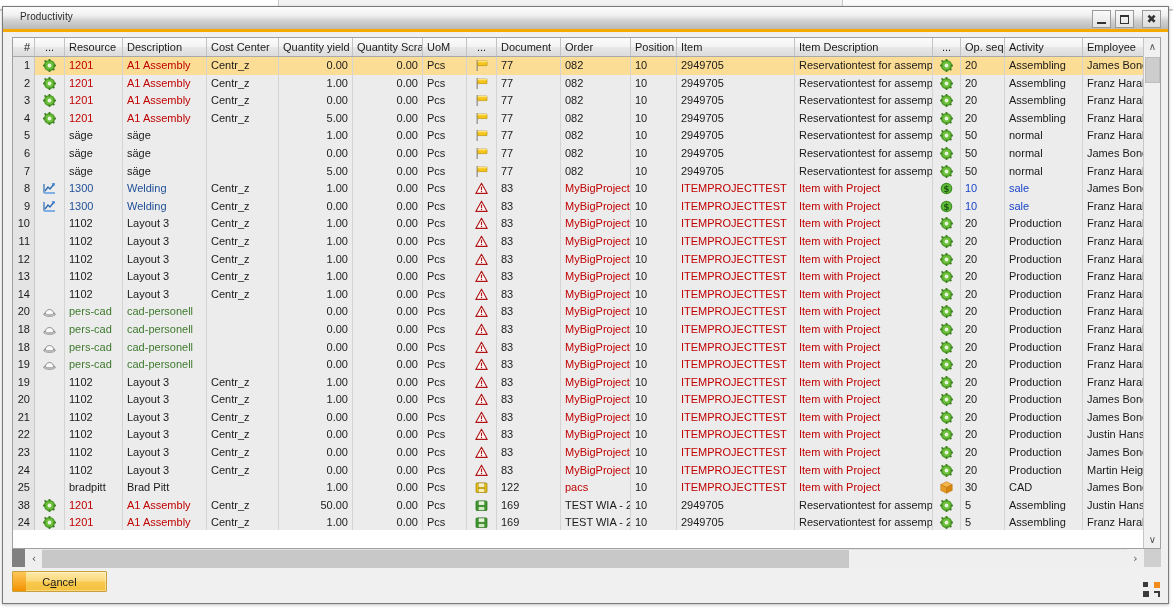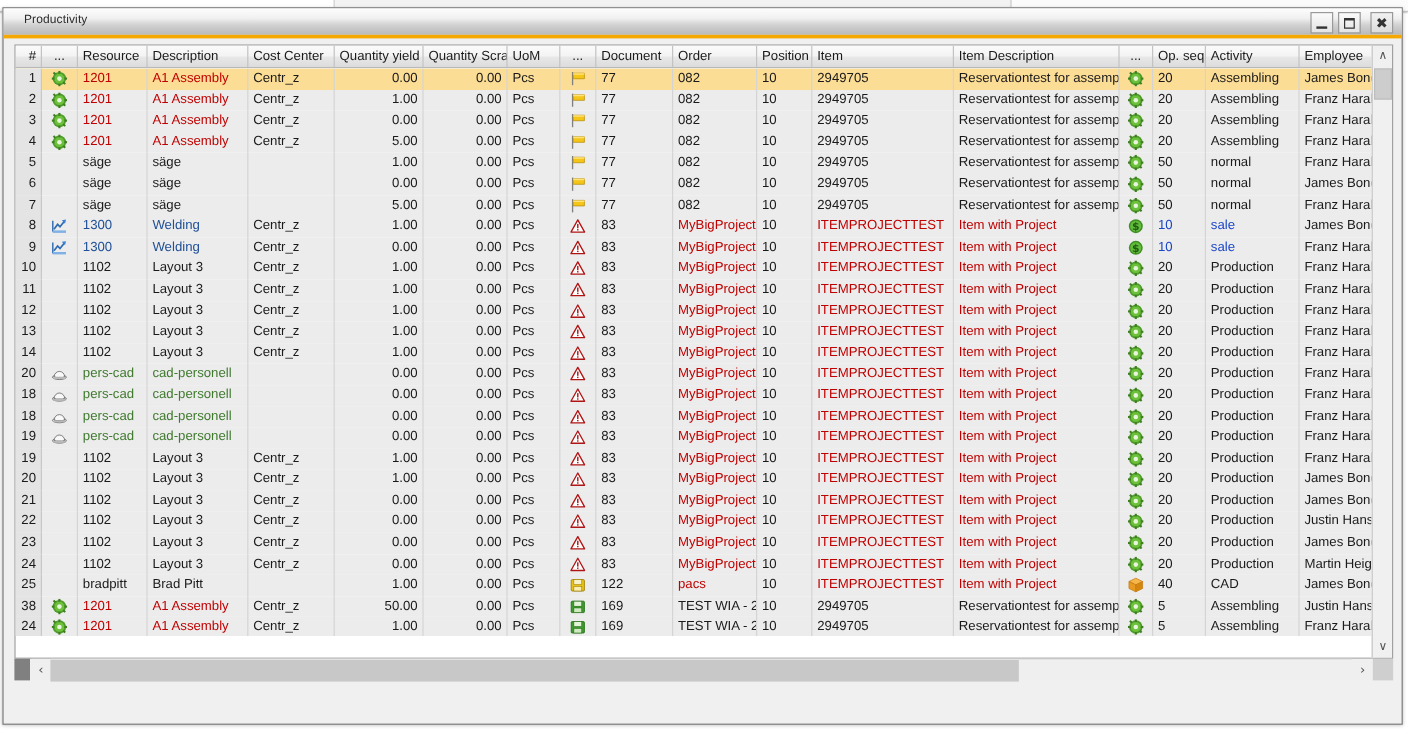--- a/index.html
+++ b/index.html
@@ -582,21 +582,21 @@
                 <rect x="9.5" y="9.5" width="2.2" height="1.7" fill="#3f7f22" transform="rotate(45 10.6 10.3)"></rect>
               </svg></span></div><div class="cell" style="width: 44px; color: rgb(26, 26, 26);">20</div><div class="cell" style="width: 78px; color: rgb(26, 26, 26);">Production</div><div class="cell" style="width: 126px; color: rgb(26, 26, 26);">Martin  Heigl</div></div>
         <div class="row alt"><div class="cell num rowno" style="width: 22px; color: rgb(26, 26, 26);">25</div><div class="cell ico" style="width: 30px;"></div><div class="cell" style="width: 58px; color: rgb(26, 26, 26);">bradpitt</div><div class="cell" style="width: 84px; color: rgb(26, 26, 26);">Brad  Pitt</div><div class="cell" style="width: 72px; color: rgb(26, 26, 26);"></div><div class="cell num" style="width: 74px; color: rgb(26, 26, 26);">1.00</div><div class="cell num" style="width: 70px; color: rgb(26, 26, 26);">0.00</div><div class="cell" style="width: 44px; color: rgb(26, 26, 26);">Pcs</div><div class="cell ico" style="width: 30px;"><span class="ico-wrap"><svg width="13" height="13" viewBox="0 0 13 13">
                 <rect x="1" y="2" width="11" height="9.5" rx="0.8" fill="#e8c119" stroke="#9b7d00" stroke-width="0.7"></rect>
                 <rect x="3.2" y="2" width="6.6" height="4.2" fill="#f7f1c8" stroke="#9b7d00" stroke-width="0.5"></rect>
                 <rect x="3.2" y="7.6" width="6.6" height="3.9" fill="#f9edb0" stroke="#9b7d00" stroke-width="0.5"></rect>
               </svg></span></div><div class="cell" style="width: 64px; color: rgb(26, 26, 26);">122</div><div class="cell" style="width: 70px; color: rgb(192, 0, 0);">pacs</div><div class="cell" style="width: 46px; color: rgb(26, 26, 26);">10</div><div class="cell" style="width: 118px; color: rgb(192, 0, 0);">ITEMPROJECTTEST</div><div class="cell" style="width: 138px; color: rgb(192, 0, 0);">Item with Project</div><div class="cell ico" style="width: 28px;"><span class="ico-wrap"><svg width="13" height="13" viewBox="0 0 13 13">
                 <path d="M6.5 0.8 L12.2 3.6 L6.5 6.4 L0.8 3.6 Z" fill="#f7b64a" stroke="#c07a10" stroke-width="0.6"></path>
                 <path d="M0.8 3.6 L6.5 6.4 L6.5 12.2 L0.8 9.4 Z" fill="#e89a22" stroke="#c07a10" stroke-width="0.6"></path>
                 <path d="M12.2 3.6 L6.5 6.4 L6.5 12.2 L12.2 9.4 Z" fill="#d6860f" stroke="#c07a10" stroke-width="0.6"></path>
-              </svg></span></div><div class="cell" style="width: 44px; color: rgb(26, 26, 26);">40</div><div class="cell" style="width: 78px; color: rgb(26, 26, 26);">CAD</div><div class="cell" style="width: 126px; color: rgb(26, 26, 26);">James Bonds</div></div>
+              </svg></span></div><div class="cell" style="width: 44px; color: rgb(26, 26, 26);">30</div><div class="cell" style="width: 78px; color: rgb(26, 26, 26);">CAD</div><div class="cell" style="width: 126px; color: rgb(26, 26, 26);">James Bonds</div></div>
         <div class="row alt"><div class="cell num rowno" style="width: 22px; color: rgb(26, 26, 26);">38</div><div class="cell ico" style="width: 30px;"><span class="ico-wrap"><svg width="13" height="13" viewBox="0 0 13 13">
                 <circle cx="6.5" cy="6.5" r="5.6" fill="#4e9c2a"></circle>
                 <circle cx="6.5" cy="6.5" r="4.2" fill="#6cc03a"></circle>
                 <circle cx="6.5" cy="6.5" r="1.9" fill="#e8f5dd"></circle>
                 <rect x="5.6" y="0" width="1.8" height="2.4" fill="#3f7f22"></rect>
                 <rect x="5.6" y="10.6" width="1.8" height="2.4" fill="#3f7f22"></rect>
                 <rect x="0" y="5.6" width="2.4" height="1.8" fill="#3f7f22"></rect>
                 <rect x="10.6" y="5.6" width="2.4" height="1.8" fill="#3f7f22"></rect>
                 <rect x="1.3" y="1.3" width="2.2" height="1.7" fill="#3f7f22" transform="rotate(45 2.4 2.1)"></rect>
                 <rect x="9.5" y="9.5" width="2.2" height="1.7" fill="#3f7f22" transform="rotate(45 10.6 10.3)"></rect>
@@ -660,14 +660,28 @@
     </div>
     <div id="hsb-track">
       <div id="hsb-thumb"></div>
     </div>
     <div id="hsb-arrow-r">
       <span>›</span>
     </div>
     <div id="hsb-corner"></div>
   </div>
 
+  <div id="footer">
+    <div id="cancel-btn">
+      <span id="cancel-accent"></span>
+      <span id="cancel-label">C<u>a</u>ncel</span>
+    </div>
+    <svg id="resize-grip" viewBox="0 0 17 15">
+      <rect x="0" y="0" width="5" height="5" fill="#3b3b3b"></rect>
+      <rect x="0" y="0" width="5" height="2" fill="#3b3b3b"></rect>
+      <rect x="11" y="0" width="6" height="6" fill="#f28c18"></rect>
+      <rect x="0" y="9" width="6" height="6" fill="#3b3b3b"></rect>
+      <rect x="11" y="9" width="6" height="2" fill="#3b3b3b"></rect>
+      <rect x="15" y="9" width="2" height="6" fill="#3b3b3b"></rect>
+    </svg>
+  </div>
 
 </div>
 
 </body></html>

